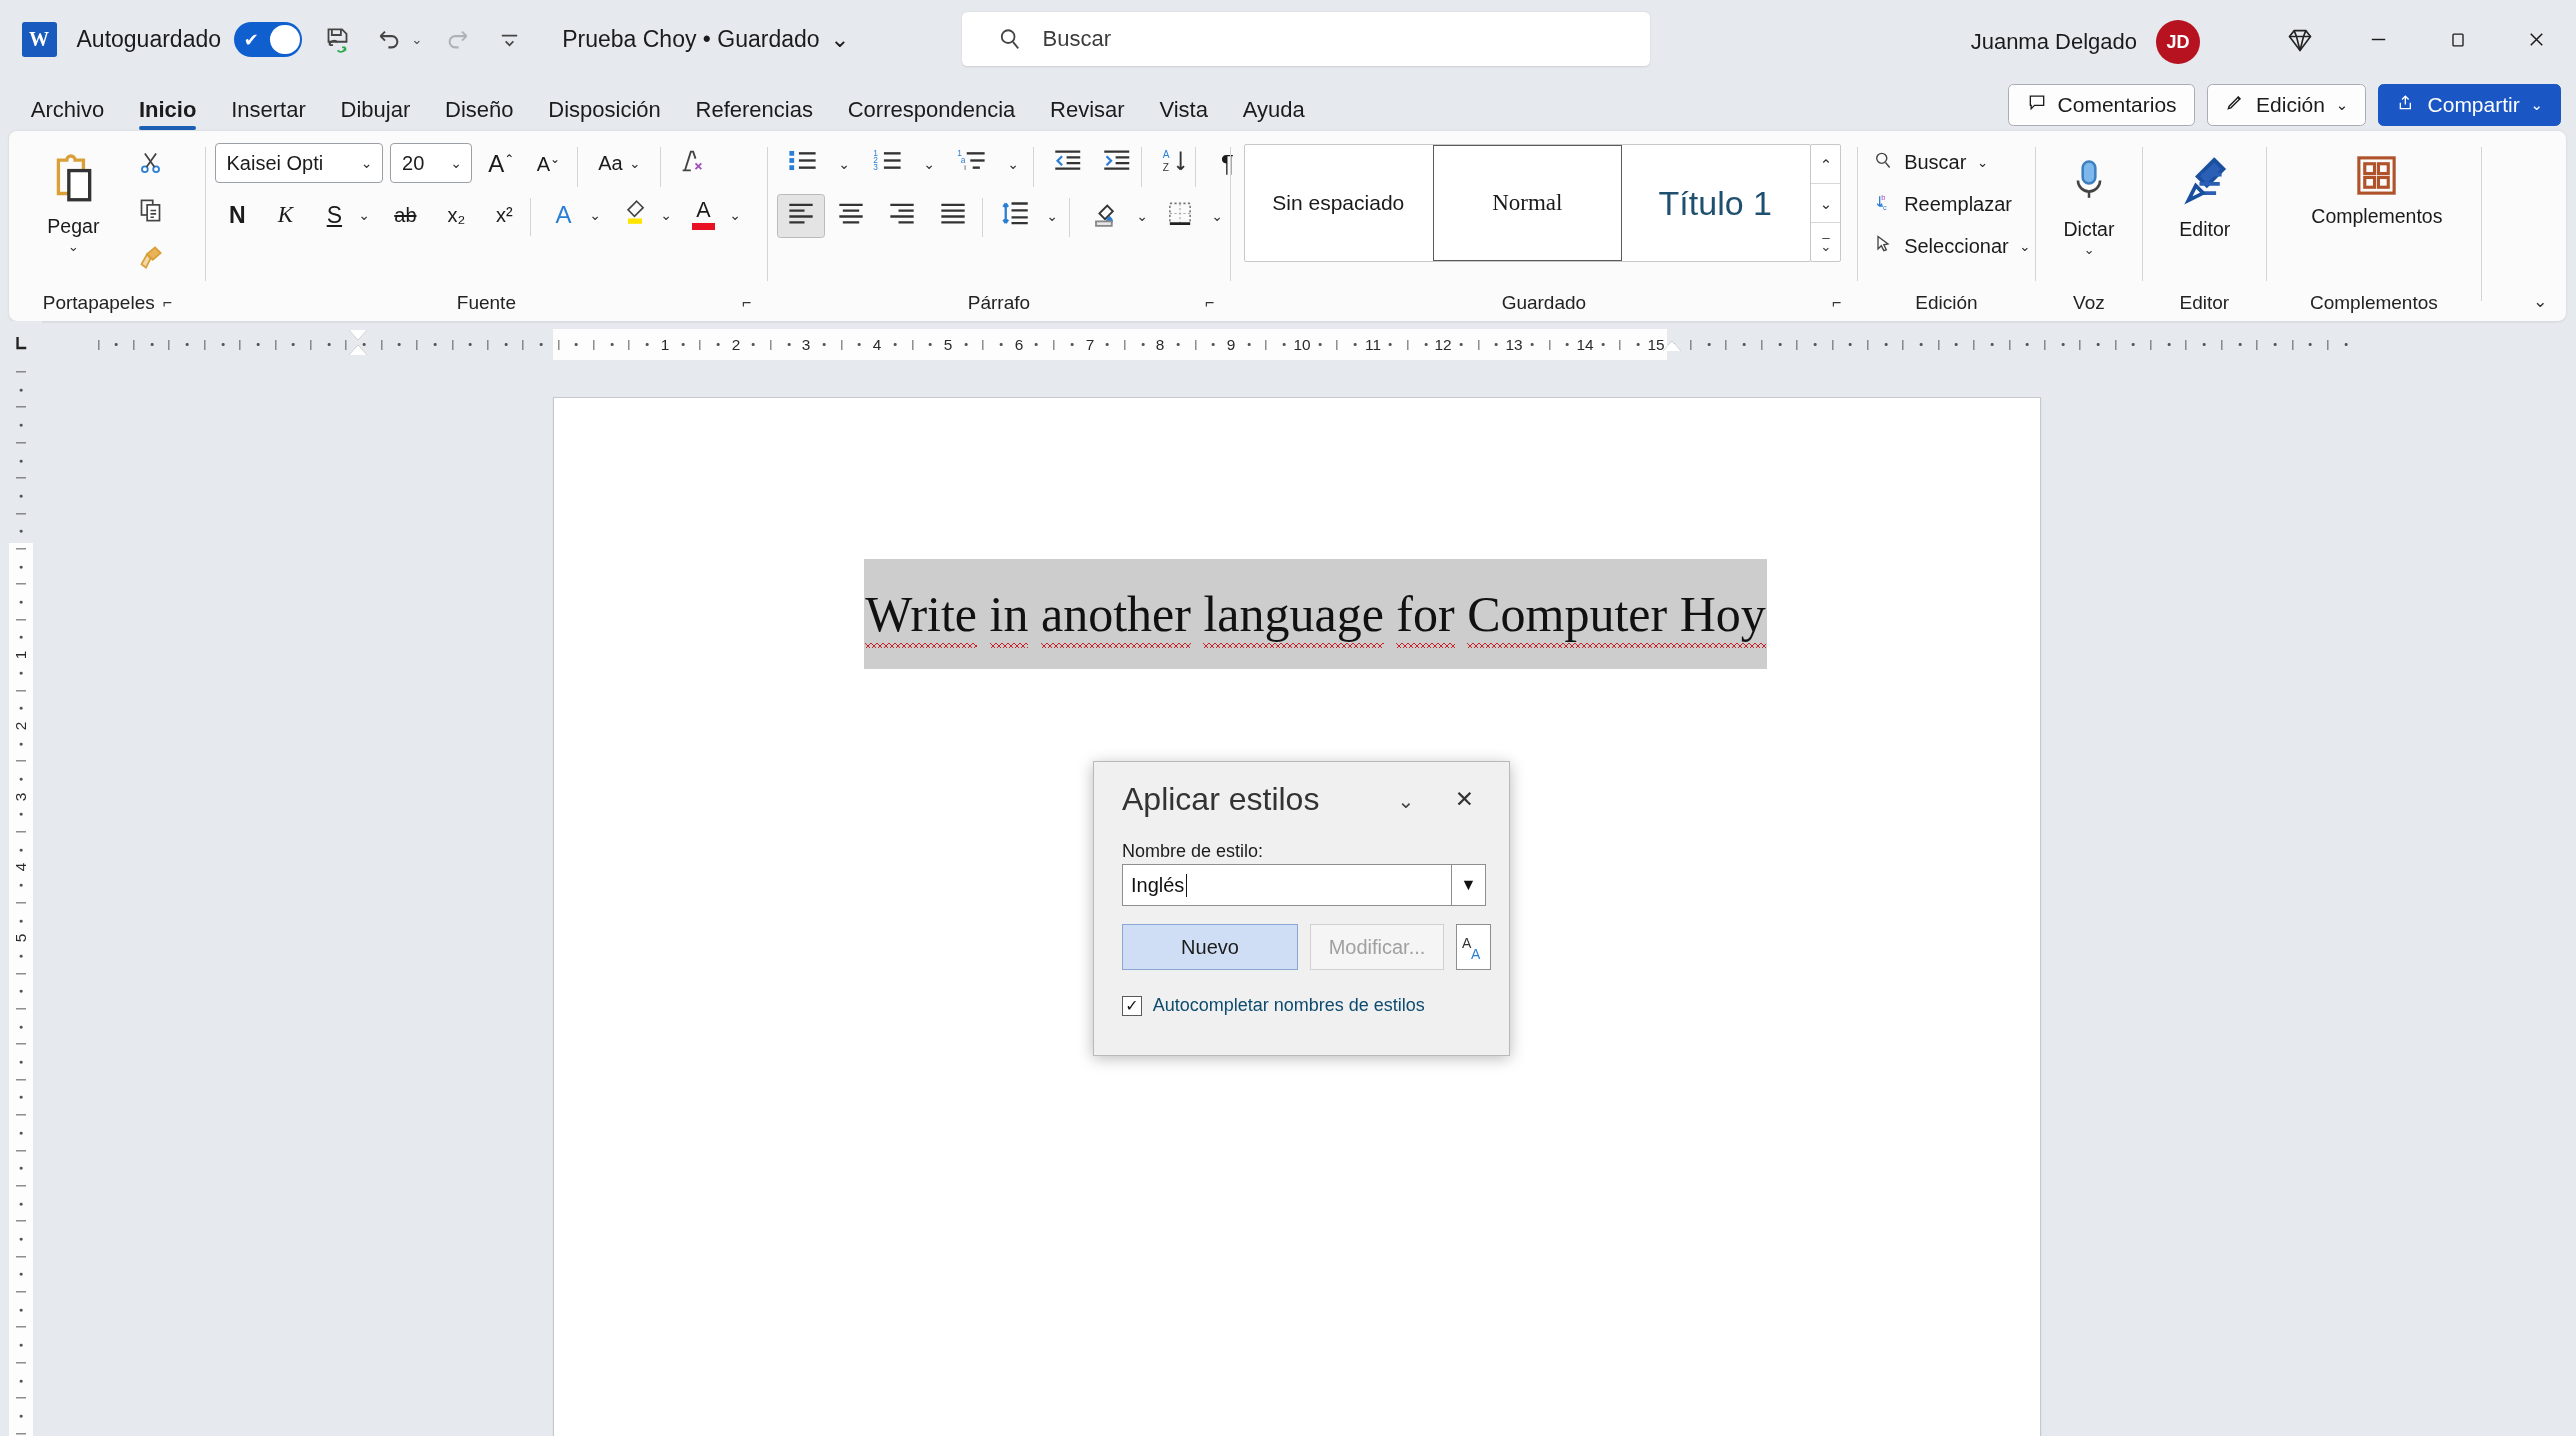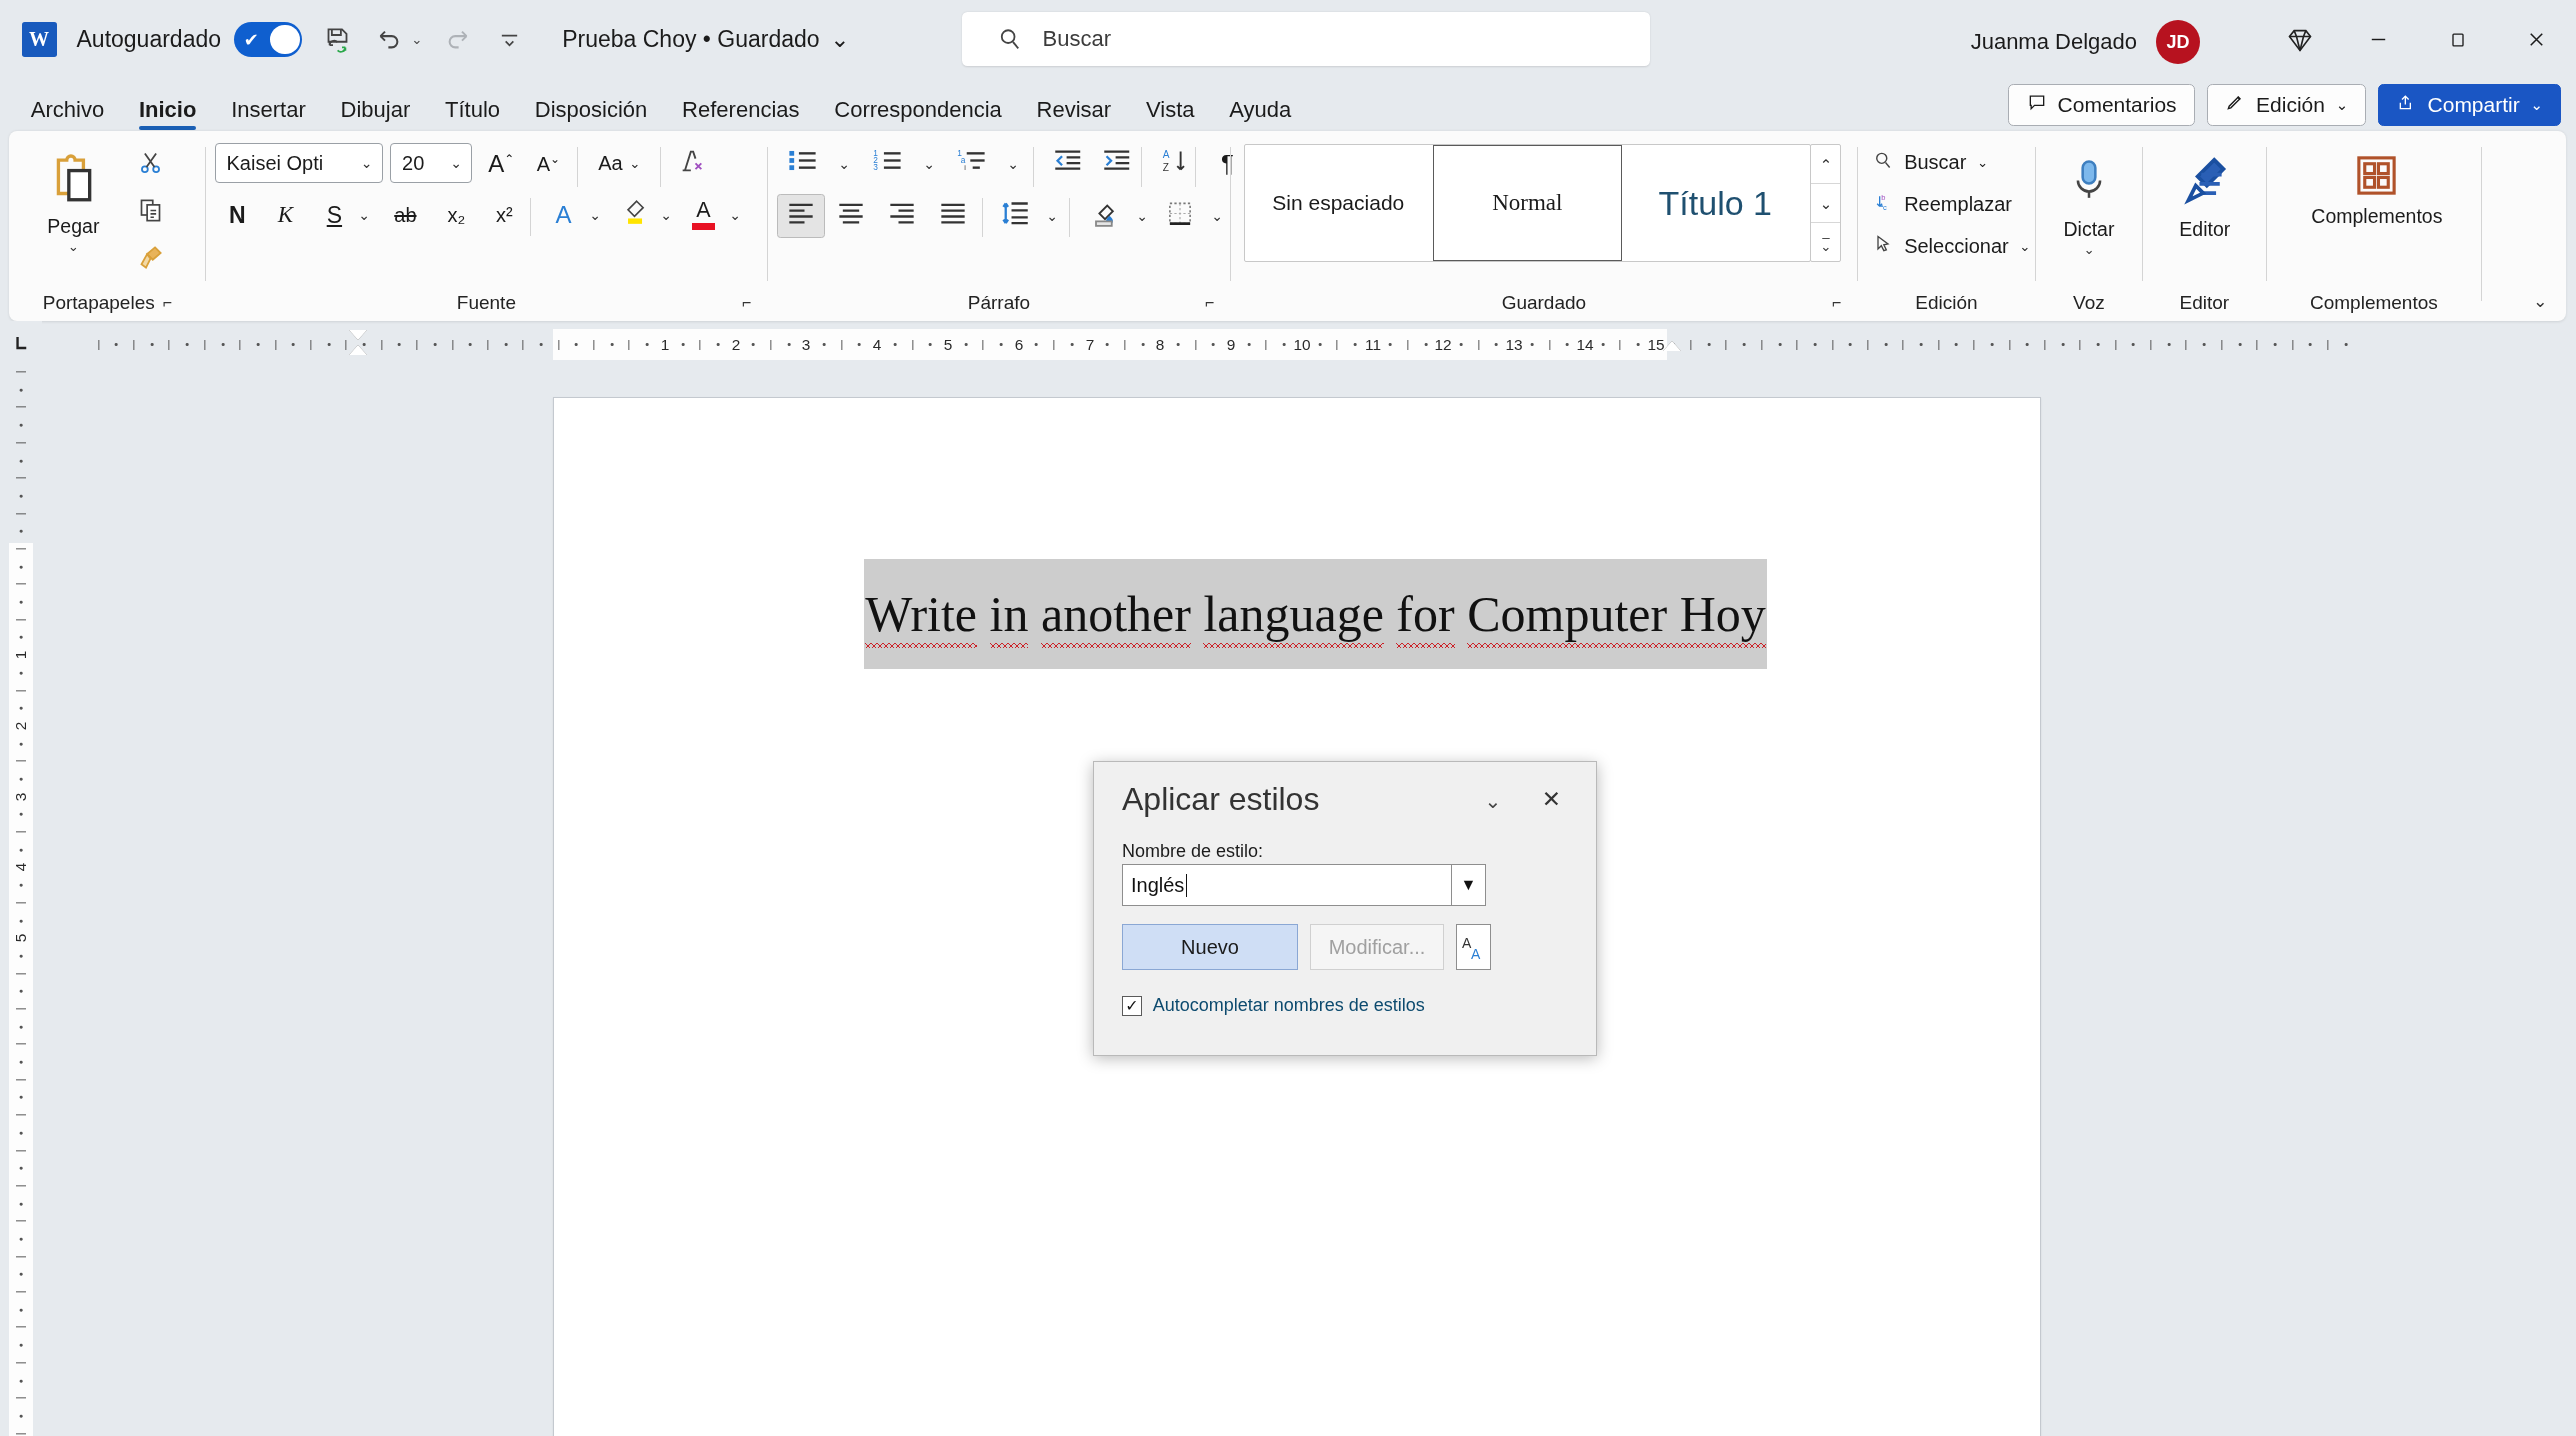--- a/index.html
+++ b/index.html
@@ -303,21 +303,21 @@
     content: ""; position: absolute; left: 0; right: 0; bottom: -2px; height: 4.7px;
     background-image:
       linear-gradient(45deg, transparent 45%, #cc2127 45%, #cc2127 55%, transparent 55%),
       linear-gradient(-45deg, transparent 45%, #cc2127 45%, #cc2127 55%, transparent 55%);
     background-size: 6px 6px;
     background-repeat: repeat-x;
   }
 
   
   .dialog {
-    position: absolute; left: 1093px; top: 761px; width: 504px; height: 295px;
+    position: absolute; left: 1093px; top: 761px; width: 417px; height: 295px;
     background: #f0f0f0; border: 0.7px solid #b9b9b9;
     box-shadow: 0 3.4px 14.8px rgba(0,0,0,.28);
   }
   .dlg-head {
     position: absolute; left: 0; top: 0; width: 100%; height: 75px;
     display: flex; align-items: center;
   }
   .dlg-title {
     margin-left: 28px; font-size: 32px; color: #333; font-weight: 300;
     white-space: nowrap;
@@ -472,21 +472,21 @@
   <div class="tab active">
       <span>Inicio</span>
     </div>
   <div class="tab">
       <span>Insertar</span>
     </div>
   <div class="tab">
       <span>Dibujar</span>
     </div>
   <div class="tab">
-      <span>Título</span>
+      <span>Diseño</span>
     </div>
   <div class="tab">
       <span>Disposición</span>
     </div>
   <div class="tab">
       <span>Referencias</span>
     </div>
   <div class="tab">
       <span>Correspondencia</span>
     </div>

